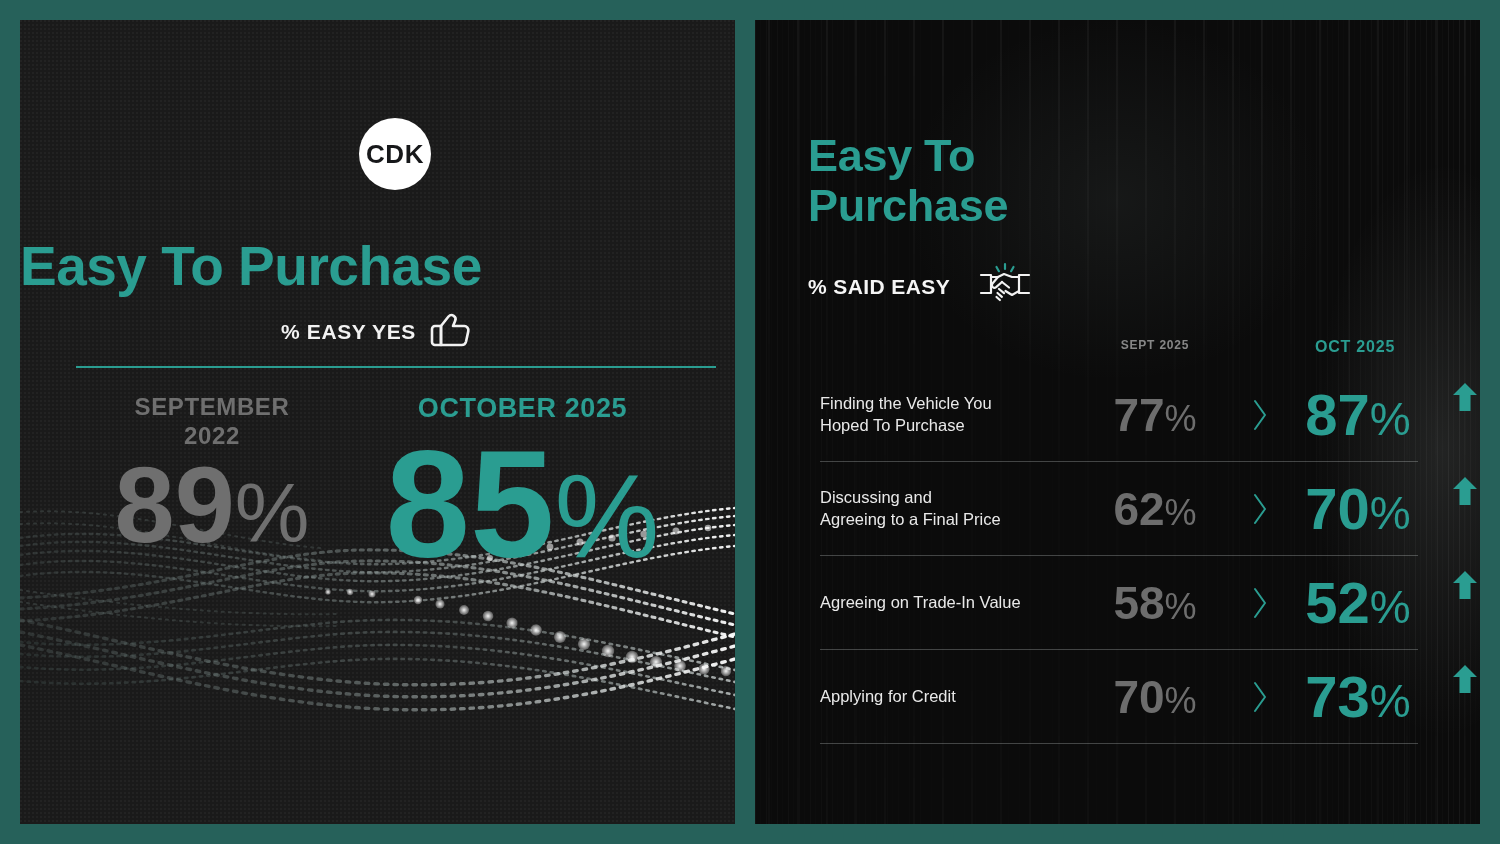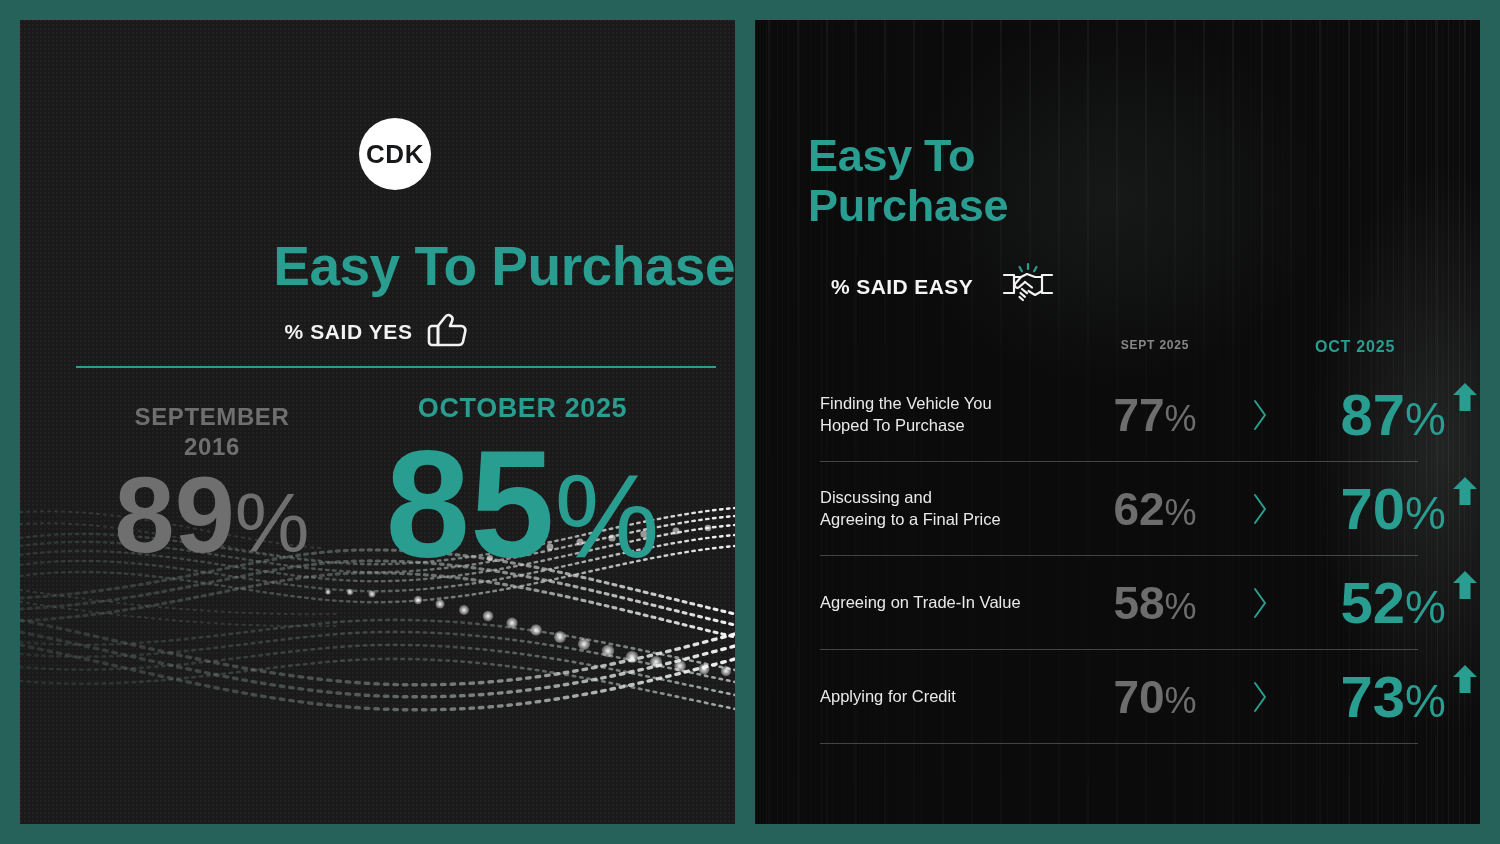--- a/index.html
+++ b/index.html
@@ -69,21 +69,21 @@
   .cdk-logo.left {
     width: 72px; height: 72px;
     left: 339px; top: 98px;
     font-size: 26px;
   }
 
   .lp-title {
     position: absolute;
     left: 0; right: 0;
     top: 218px;
-    text-align: right;
+    text-align: left;
     color: #2a9d91;
     font-size: 55px;
     font-weight: bold;
     letter-spacing: -0.5px;
     line-height: 1.05;
   }
 
   .lp-sub {
     position: absolute;
     left: 0; right: 0;
@@ -107,21 +107,21 @@
     height: 2px;
     background: #2a9d91;
   }
 
   .lp-stats {
     position: absolute;
     left: 56px;
     right: 38px;
     top: 372px;
     display: flex;
-    align-items: center;
+    align-items: flex-start;
   }
   .lp-col { position: relative; }
   .lp-col.prev { width: 272px; text-align: center; }
   .lp-col.curr { flex: 1; text-align: center; }
 
   .lp-label {
     font-size: 24px;
     font-weight: bold;
     letter-spacing: 0.6px;
     line-height: 1.22;
@@ -220,21 +220,20 @@
     position: absolute;
     left: 53px;
     top: 240px;
     display: flex;
     align-items: center;
     gap: 28px;
     color: #f5f5f5;
     font-size: 21px;
     font-weight: bold;
     letter-spacing: 0.4px;
-    margin-left: 23px;
   }
 
   .rp-head {
     position: absolute;
     left: 65px;
     right: 62px;
     top: 318px;
     height: 24px;
   }
   .rp-head .h-prev {
@@ -299,21 +298,21 @@
     width: 40px;
     text-align: center;
     display: flex;
     align-items: center;
     justify-content: center;
   }
   .rp-row .r-curr {
     position: absolute;
     left: 450px;
     width: 176px;
-    text-align: right;
+    text-align: center;
     color: #2a9d91;
     font-size: 58px;
     font-weight: bold;
     line-height: 1;
     white-space: nowrap;
   }
   .rp-row .r-curr .pct-sign { font-size: 46px; font-weight: normal; }
   .rp-row .r-arrow {
     position: absolute;
     left: 630px;
@@ -418,36 +417,36 @@
       </svg>
     </div>
 
     <div class="cdk-logo left">
       <span>CDK</span>
     </div>
 
     <h1 class="lp-title">Easy To Purchase</h1>
 
     <div class="lp-sub">
-      <span>% SAID YES</span>
+      <span>% EASY YES</span>
       <span class="thumbs-icon">
         <svg width="46" height="42" viewBox="0 0 46 42" fill="none" aria-hidden="true">
           <path d="M13 18 H7 a3 3 0 0 0 -3 3 v13 a3 3 0 0 0 3 3 h6 z" stroke="#f2f2f2" stroke-width="2.6" stroke-linejoin="round"></path>
           <path d="M13 18 l7.5 -9.5 a4 4 0 0 1 6.6 4.4 L25 18 h11.2 a4.2 4.2 0 0 1 4.1 5.1 l-2.3 10.6 A4.4 4.4 0 0 1 33.7 37 H13 z" stroke="#f2f2f2" stroke-width="2.6" stroke-linejoin="round"></path>
         </svg>
       </span>
     </div>
 
     <div class="lp-rule"></div>
 
     <div class="lp-stats">
       <div class="lp-col prev">
         <div class="lp-label prev">
           <span>SEPTEMBER</span><br>
-          <span>2016</span>
+          <span>2022</span>
         </div>
         <div class="lp-value prev">
           <span>89</span><span class="pct-sign">%</span>
         </div>
       </div>
       <div class="lp-col curr">
         <div class="lp-label curr">OCTOBER 2025</div>
         <div class="lp-value curr">
           <span>85</span><span class="pct-sign">%</span>
         </div>

